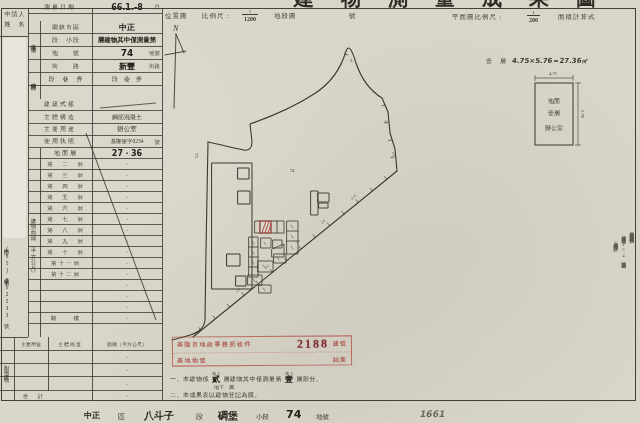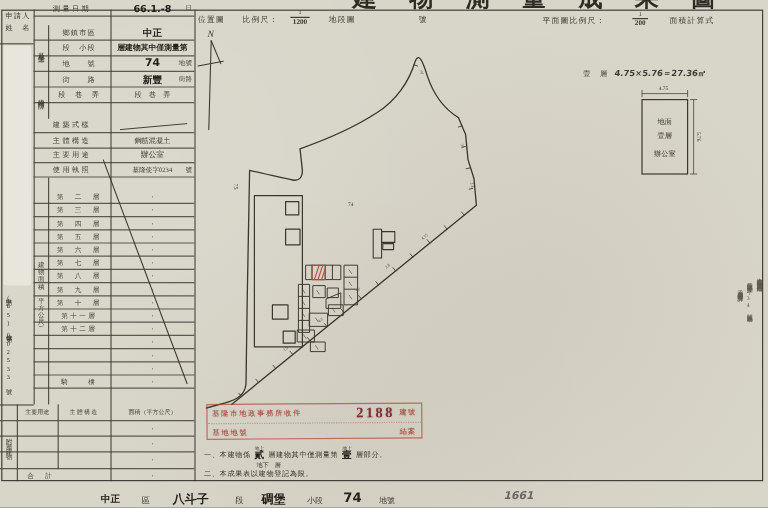--- a/index.html
+++ b/index.html
@@ -153,20 +153,26 @@
   <div class="row" style="top:124px;height:12px">
     <div class="rlabel">主要用途</div>
     <div class="rval" style="font-size:6.5px">辦公室</div>
   </div>
   <div class="row" style="top:136px;height:12px">
     <div class="rlabel">使用執照</div>
     <div class="rval" style="font-size:5.5px;letter-spacing:0">基隆使字0234</div>
     <span class="unit">號</span>
   </div>
 
+  <div class="row" style="top:148px;height:11px">
+    <div class="rlabel" style="left:13px;width:50px">地面層</div>
+    <div class="rval">
+        <span class="hand" style="font-size:8px">27・36</span>
+      </div>
+  </div>
   <div class="row" style="top:159px;height:11px">
     <div class="rlabel" style="left:13px;width:50px;font-size:5.5px">第　二　層</div>
     <div class="rval" style="font-size:5px">・</div>
   </div>
   <div class="row" style="top:170px;height:11px">
     <div class="rlabel" style="left:13px;width:50px;font-size:5.5px">第　三　層</div>
     <div class="rval" style="font-size:5px">・</div>
   </div>
   <div class="row" style="top:181px;height:11px">
     <div class="rlabel" style="left:13px;width:50px;font-size:5.5px">第　四　層</div>

